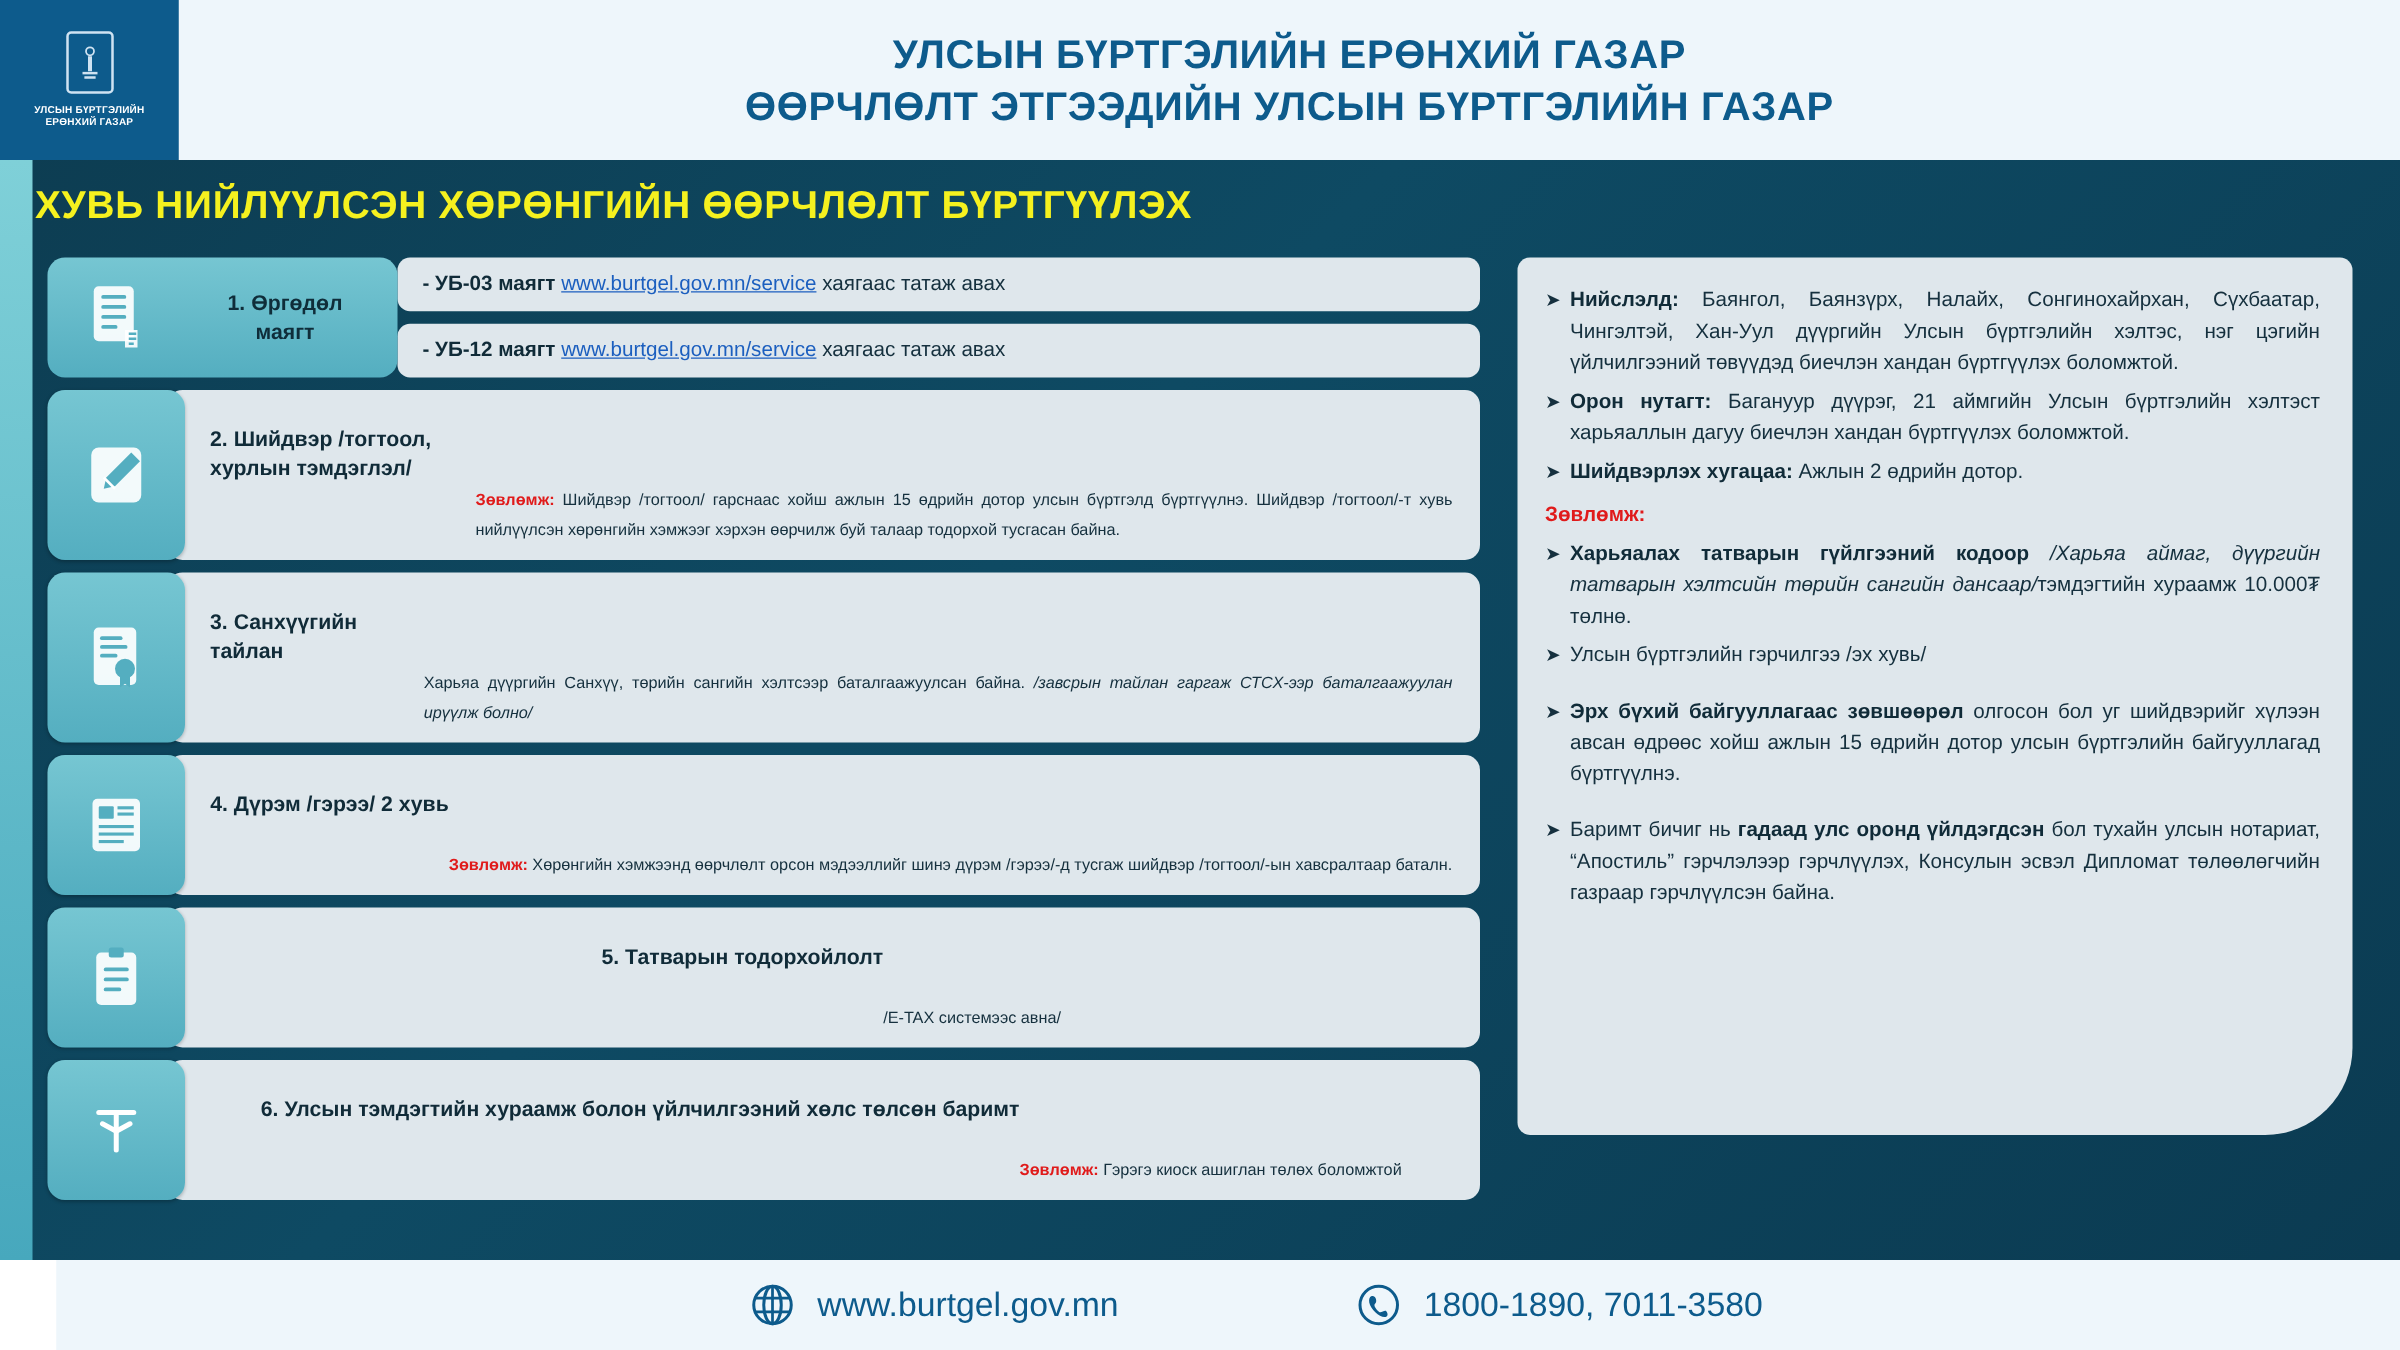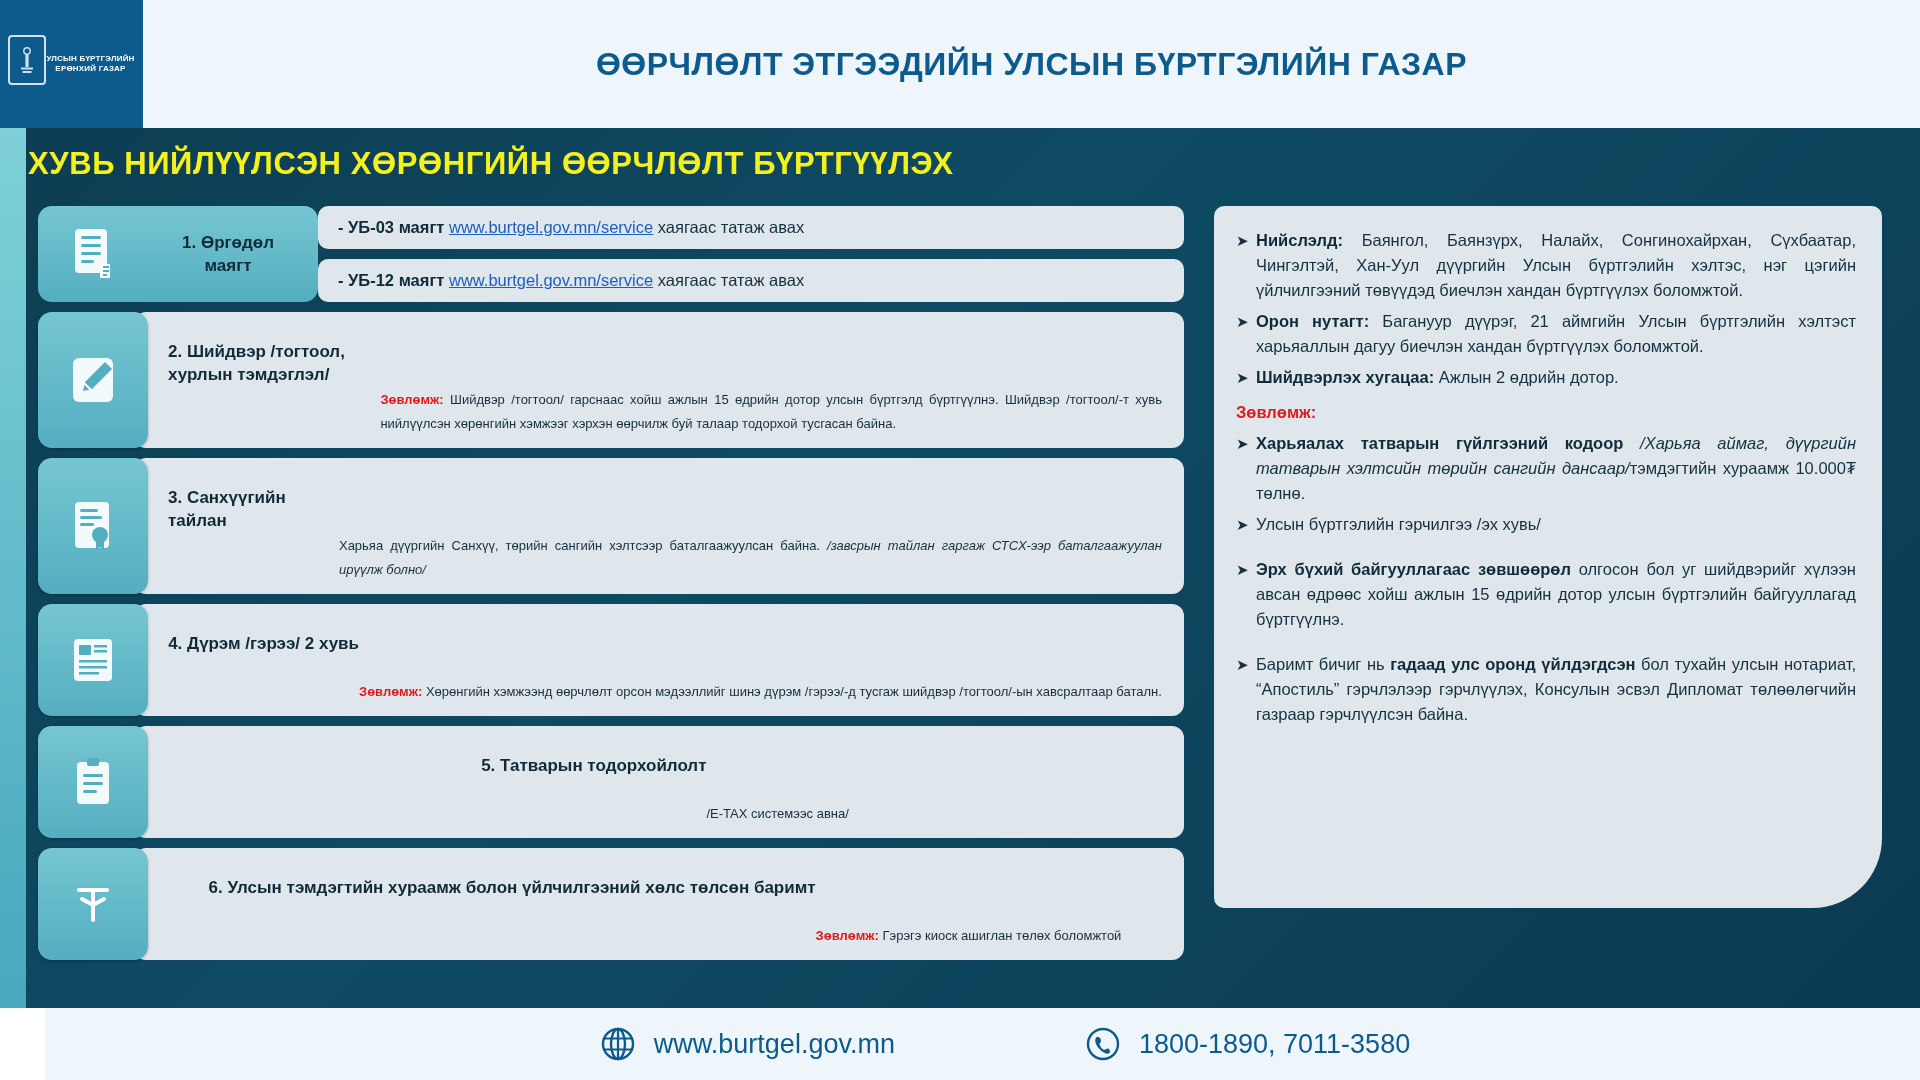--- a/index.html
+++ b/index.html
@@ -26,21 +26,21 @@
     left: 0; top: 0;
     width: 1920px; height: 128px;
     background: #eef6fb;
   }
   .logo-box {
     position: absolute;
     left: 0; top: 0;
     width: 143px; height: 128px;
     background: #0d5b8c;
     display: flex;
-    flex-direction: row;
+    flex-direction: column;
     align-items: center;
     justify-content: center;
   }
   .logo-emblem {
     width: 34px; height: 46px;
     border: 2px solid #cfe3f2;
     border-radius: 4px;
     display: flex; align-items: center; justify-content: center;
     margin-bottom: 8px;
   }
@@ -264,20 +264,21 @@
           <rect x="5" y="24.5" width="12" height="2" fill="#cfe3f2"></rect>
           <rect x="6.5" y="28" width="9" height="2" fill="#cfe3f2"></rect>
         </svg>
       </span>
       <div class="logo-text">
         <div>УЛСЫН БҮРТГЭЛИЙН</div>
         <div>ЕРӨНХИЙ ГАЗАР</div>
       </div>
     </div>
     <div class="header-titles">
+      <div class="t1">УЛСЫН БҮРТГЭЛИЙН ЕРӨНХИЙ ГАЗАР</div>
       <div class="t2">ӨӨРЧЛӨЛТ ЭТГЭЭДИЙН УЛСЫН БҮРТГЭЛИЙН ГАЗАР</div>
     </div>
   </div>
 
   <div class="body-wrap">
     <div class="left-rail"></div>
     <div class="main-title">ХУВЬ НИЙЛҮҮЛСЭН ХӨРӨНГИЙН ӨӨРЧЛӨЛТ БҮРТГҮҮЛЭХ</div>
 
     <div class="left-col">
 

